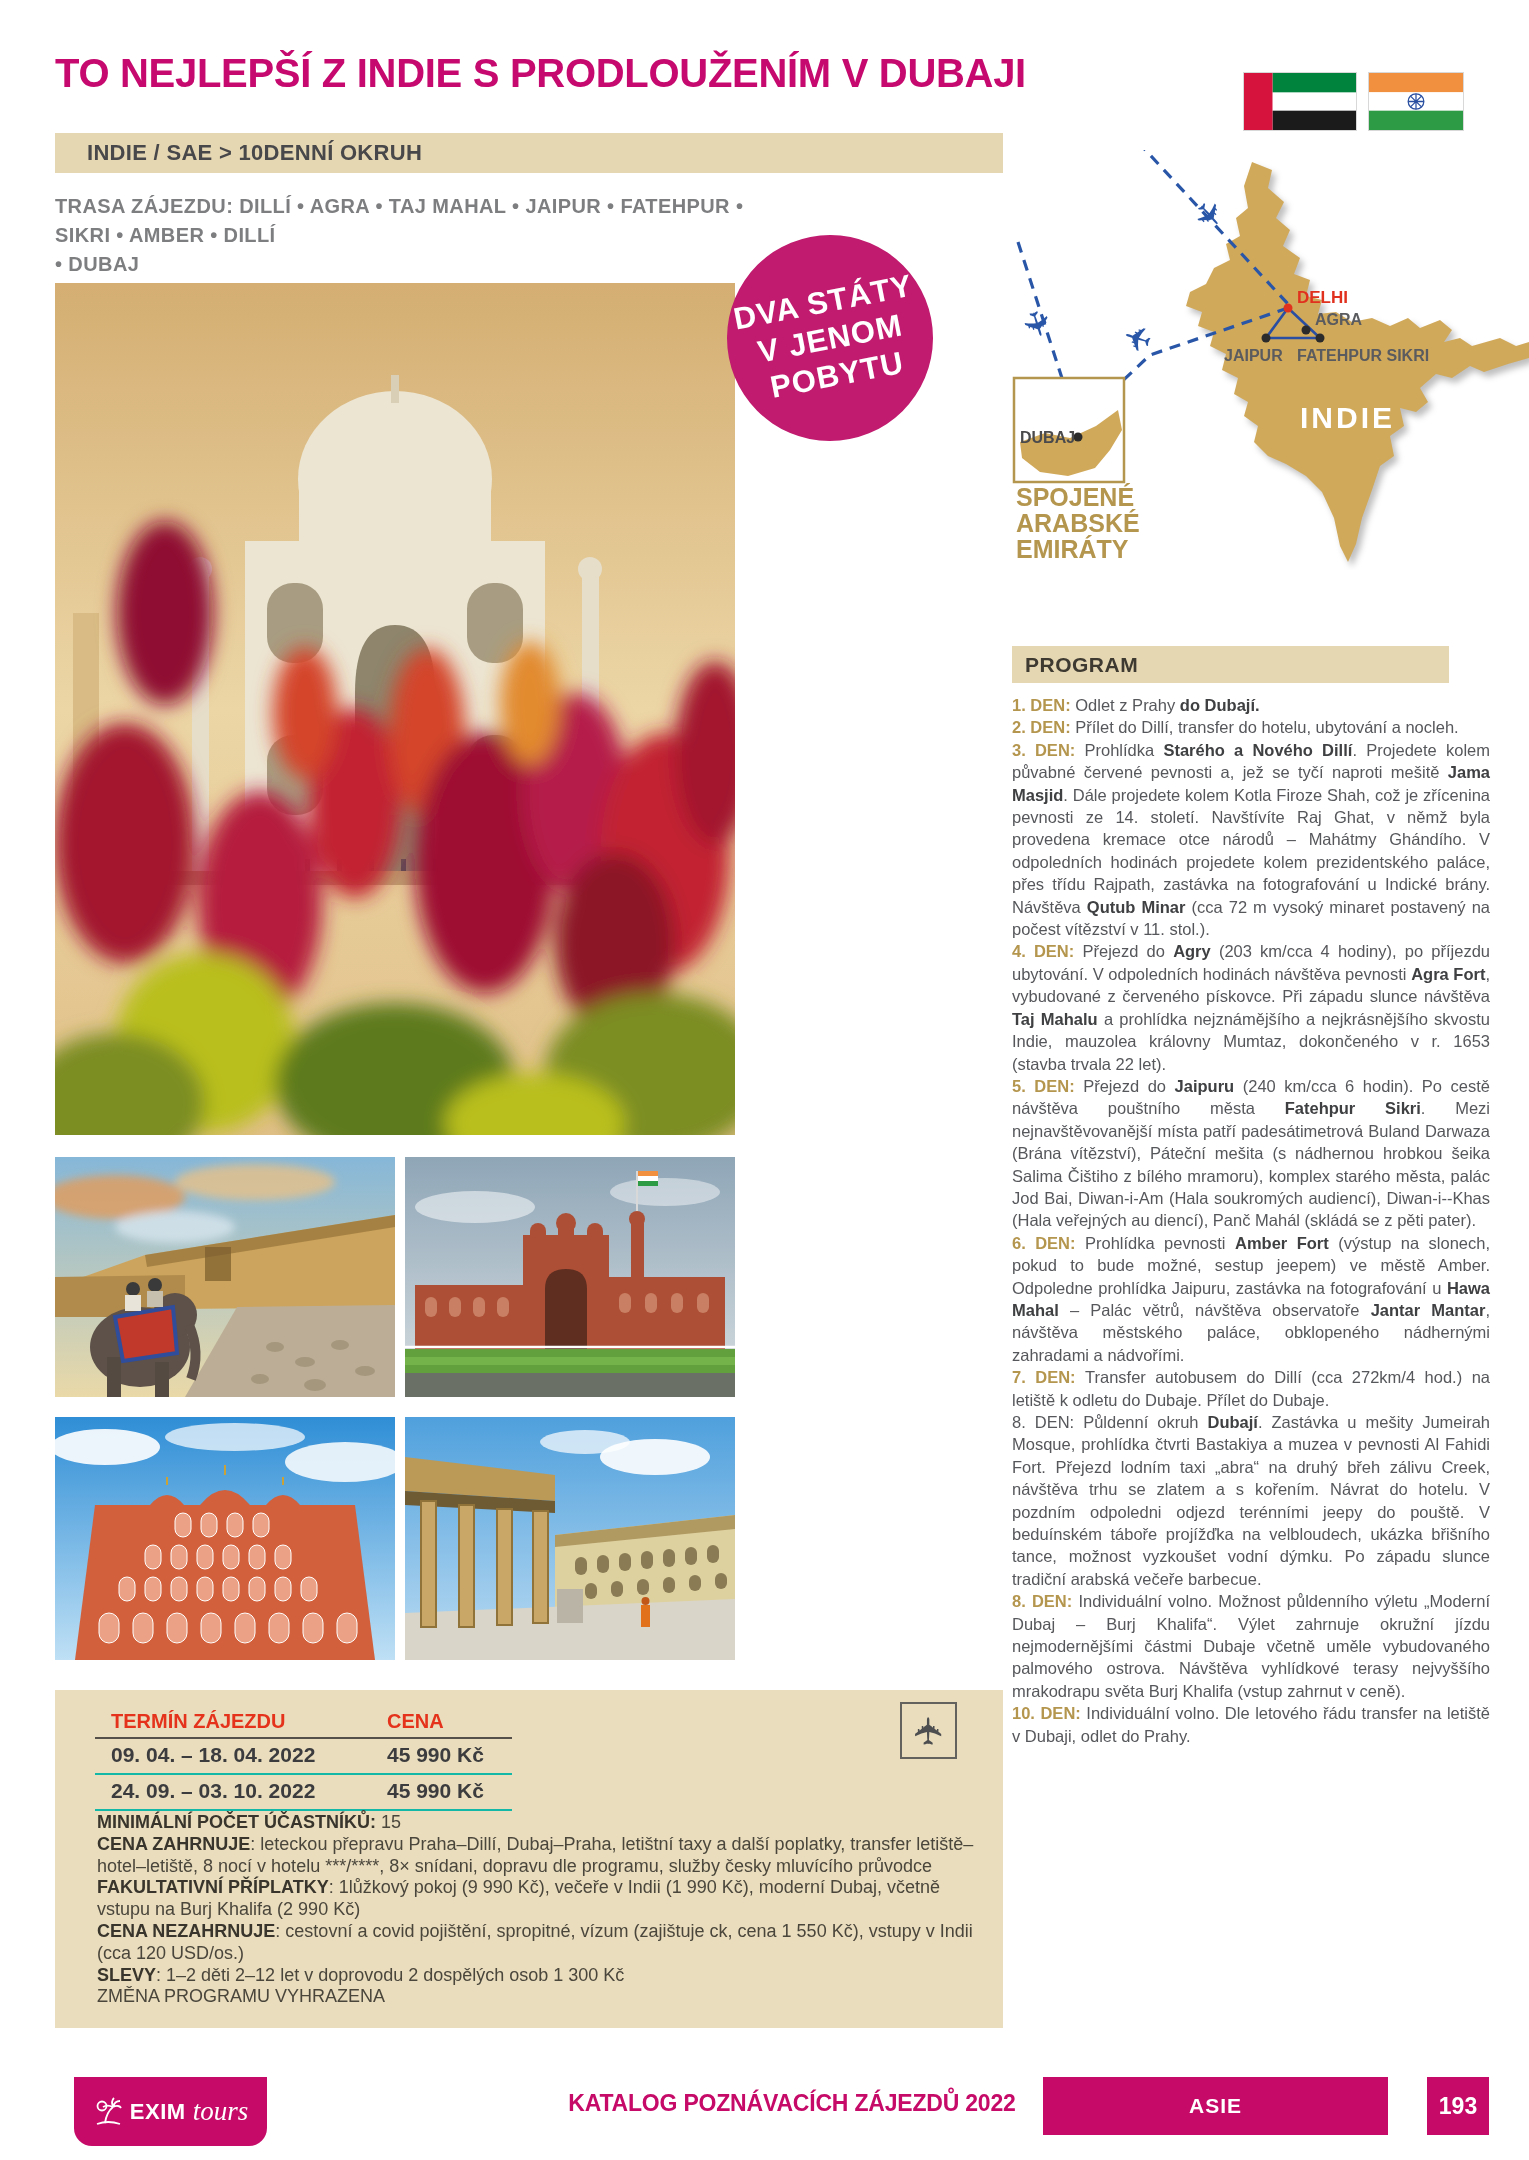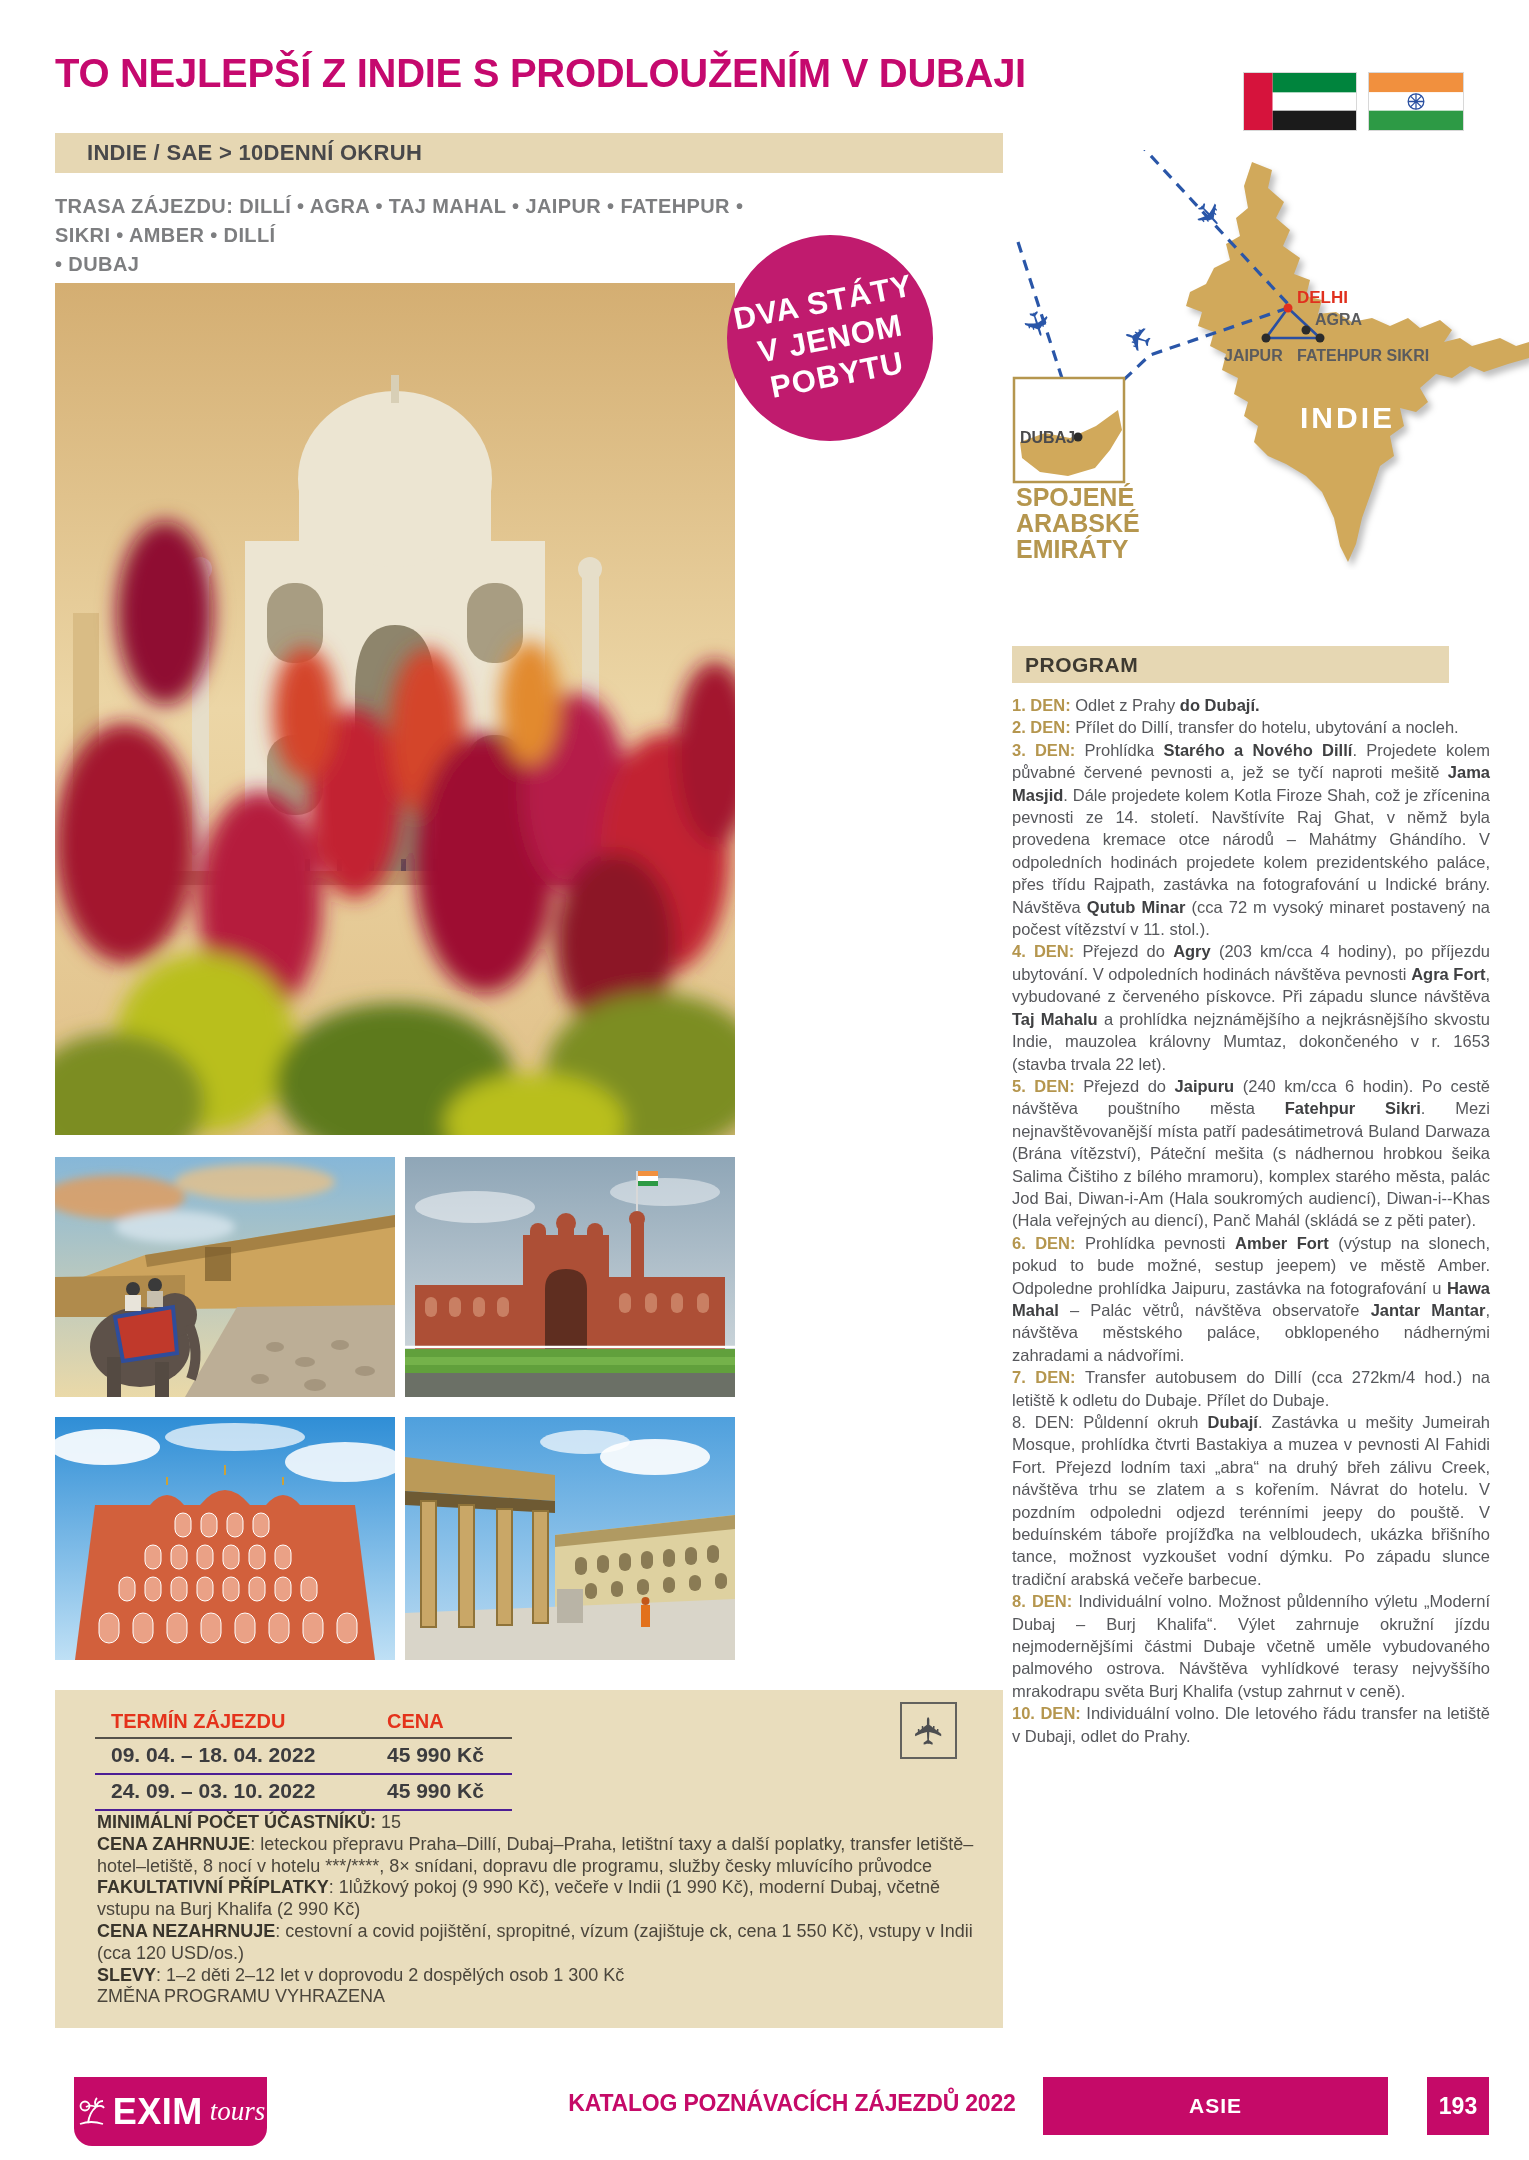--- a/index.html
+++ b/index.html
@@ -42,34 +42,34 @@
   .ph-elephant{left:55px;top:1157px;width:340px;height:240px;}
   .ph-redfort{left:405px;top:1157px;width:330px;height:240px;}
   .ph-hawa{left:55px;top:1417px;width:340px;height:243px;}
   .ph-court{left:405px;top:1417px;width:330px;height:243px;}
   
   .infobox{left:55px;top:1690px;width:948px;height:338px;background:#e9ddbd;}
   .pricetable{position:absolute;left:40px;top:18px;border-collapse:collapse;}
   .pricetable th{color:#e4321b;font-size:20px;font-weight:bold;text-align:left;
                  padding:2px 0 4px 16px;border-bottom:2px solid #55514a;}
   .pricetable td{color:#3c3c3e;font-size:21px;font-weight:bold;padding:4px 0 6px 16px;
-                 border-bottom:2px solid #4c1d95;}
+                 border-bottom:2px solid #14b8a6;}
   .pricetable .c1{width:260px;}
   .pricetable .c2{width:125px;}
   .planebox{position:absolute;left:845px;top:12px;width:57px;height:57px;border:2px solid #63625e;
             display:flex;align-items:center;justify-content:center;box-sizing:border-box;}
   .planebox span{font-family:"DejaVu Sans",sans-serif;font-size:38px;color:#4d4e50;
                  transform:rotate(-90deg);line-height:1;}
   .details{position:absolute;left:42px;top:122px;width:892px;font-size:18px;line-height:21.8px;
            color:#4b463c;}
   .details b{color:#39352c;}
   
   .flogo{left:74px;top:2077px;width:193px;height:69px;background:#c50a68;border-radius:0 0 18px 18px;
          display:flex;align-items:center;justify-content:center;gap:7px;}
-  .flogo .exim{color:#fff;font-weight:bold;font-size:36px;letter-spacing:0.5px;}
+  .flogo .exim{color:#fff;font-weight:bold;font-size:22px;letter-spacing:0.5px;}
   .flogo .tours{color:#fff;font-style:italic;font-family:"Liberation Serif",serif;font-size:27px;}
   .fcat{left:442px;top:2090px;width:700px;text-align:center;font-size:23px;font-weight:bold;
         color:#c50a68;letter-spacing:-0.2px;}
   .fregion{left:1043px;top:2077px;width:345px;height:58px;background:#c50a68;color:#fff;
            display:flex;align-items:center;justify-content:center;font-size:21px;font-weight:bold;
            letter-spacing:1px;}
   .fpage{left:1427px;top:2077px;width:62px;height:58px;background:#c50a68;color:#fff;
          display:flex;align-items:center;justify-content:center;font-size:23px;font-weight:bold;}
 </style>
 </head>

